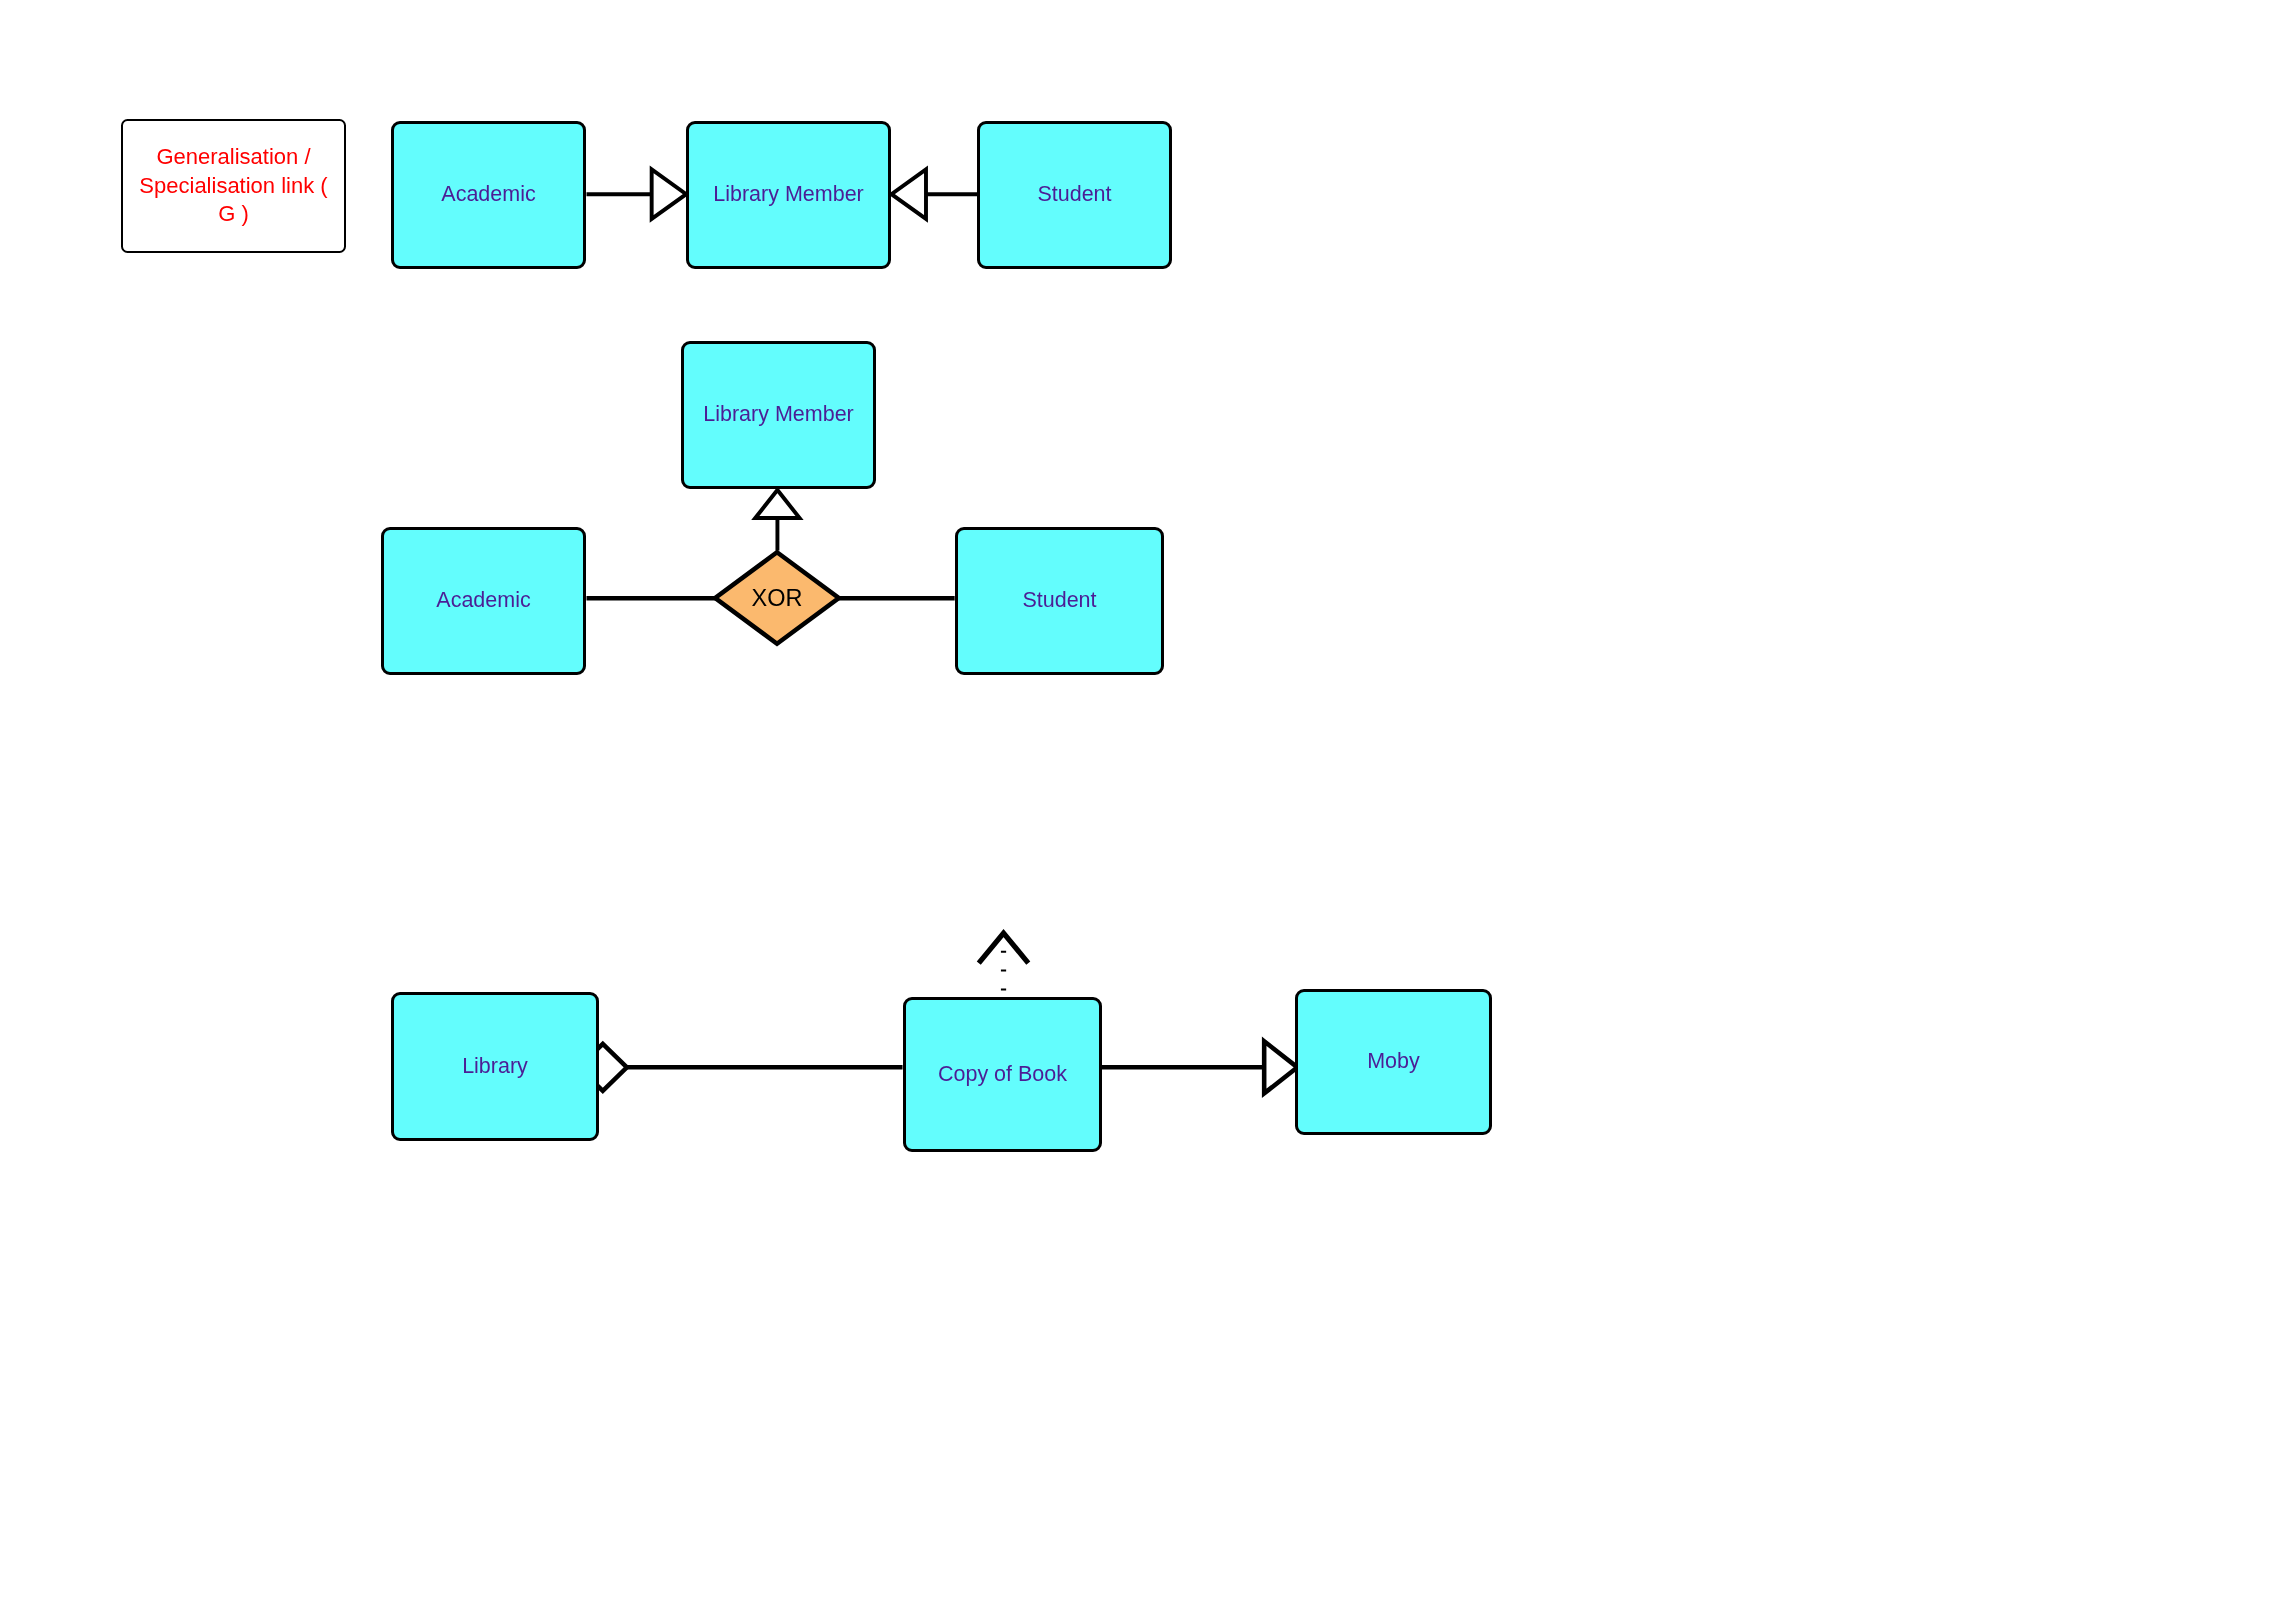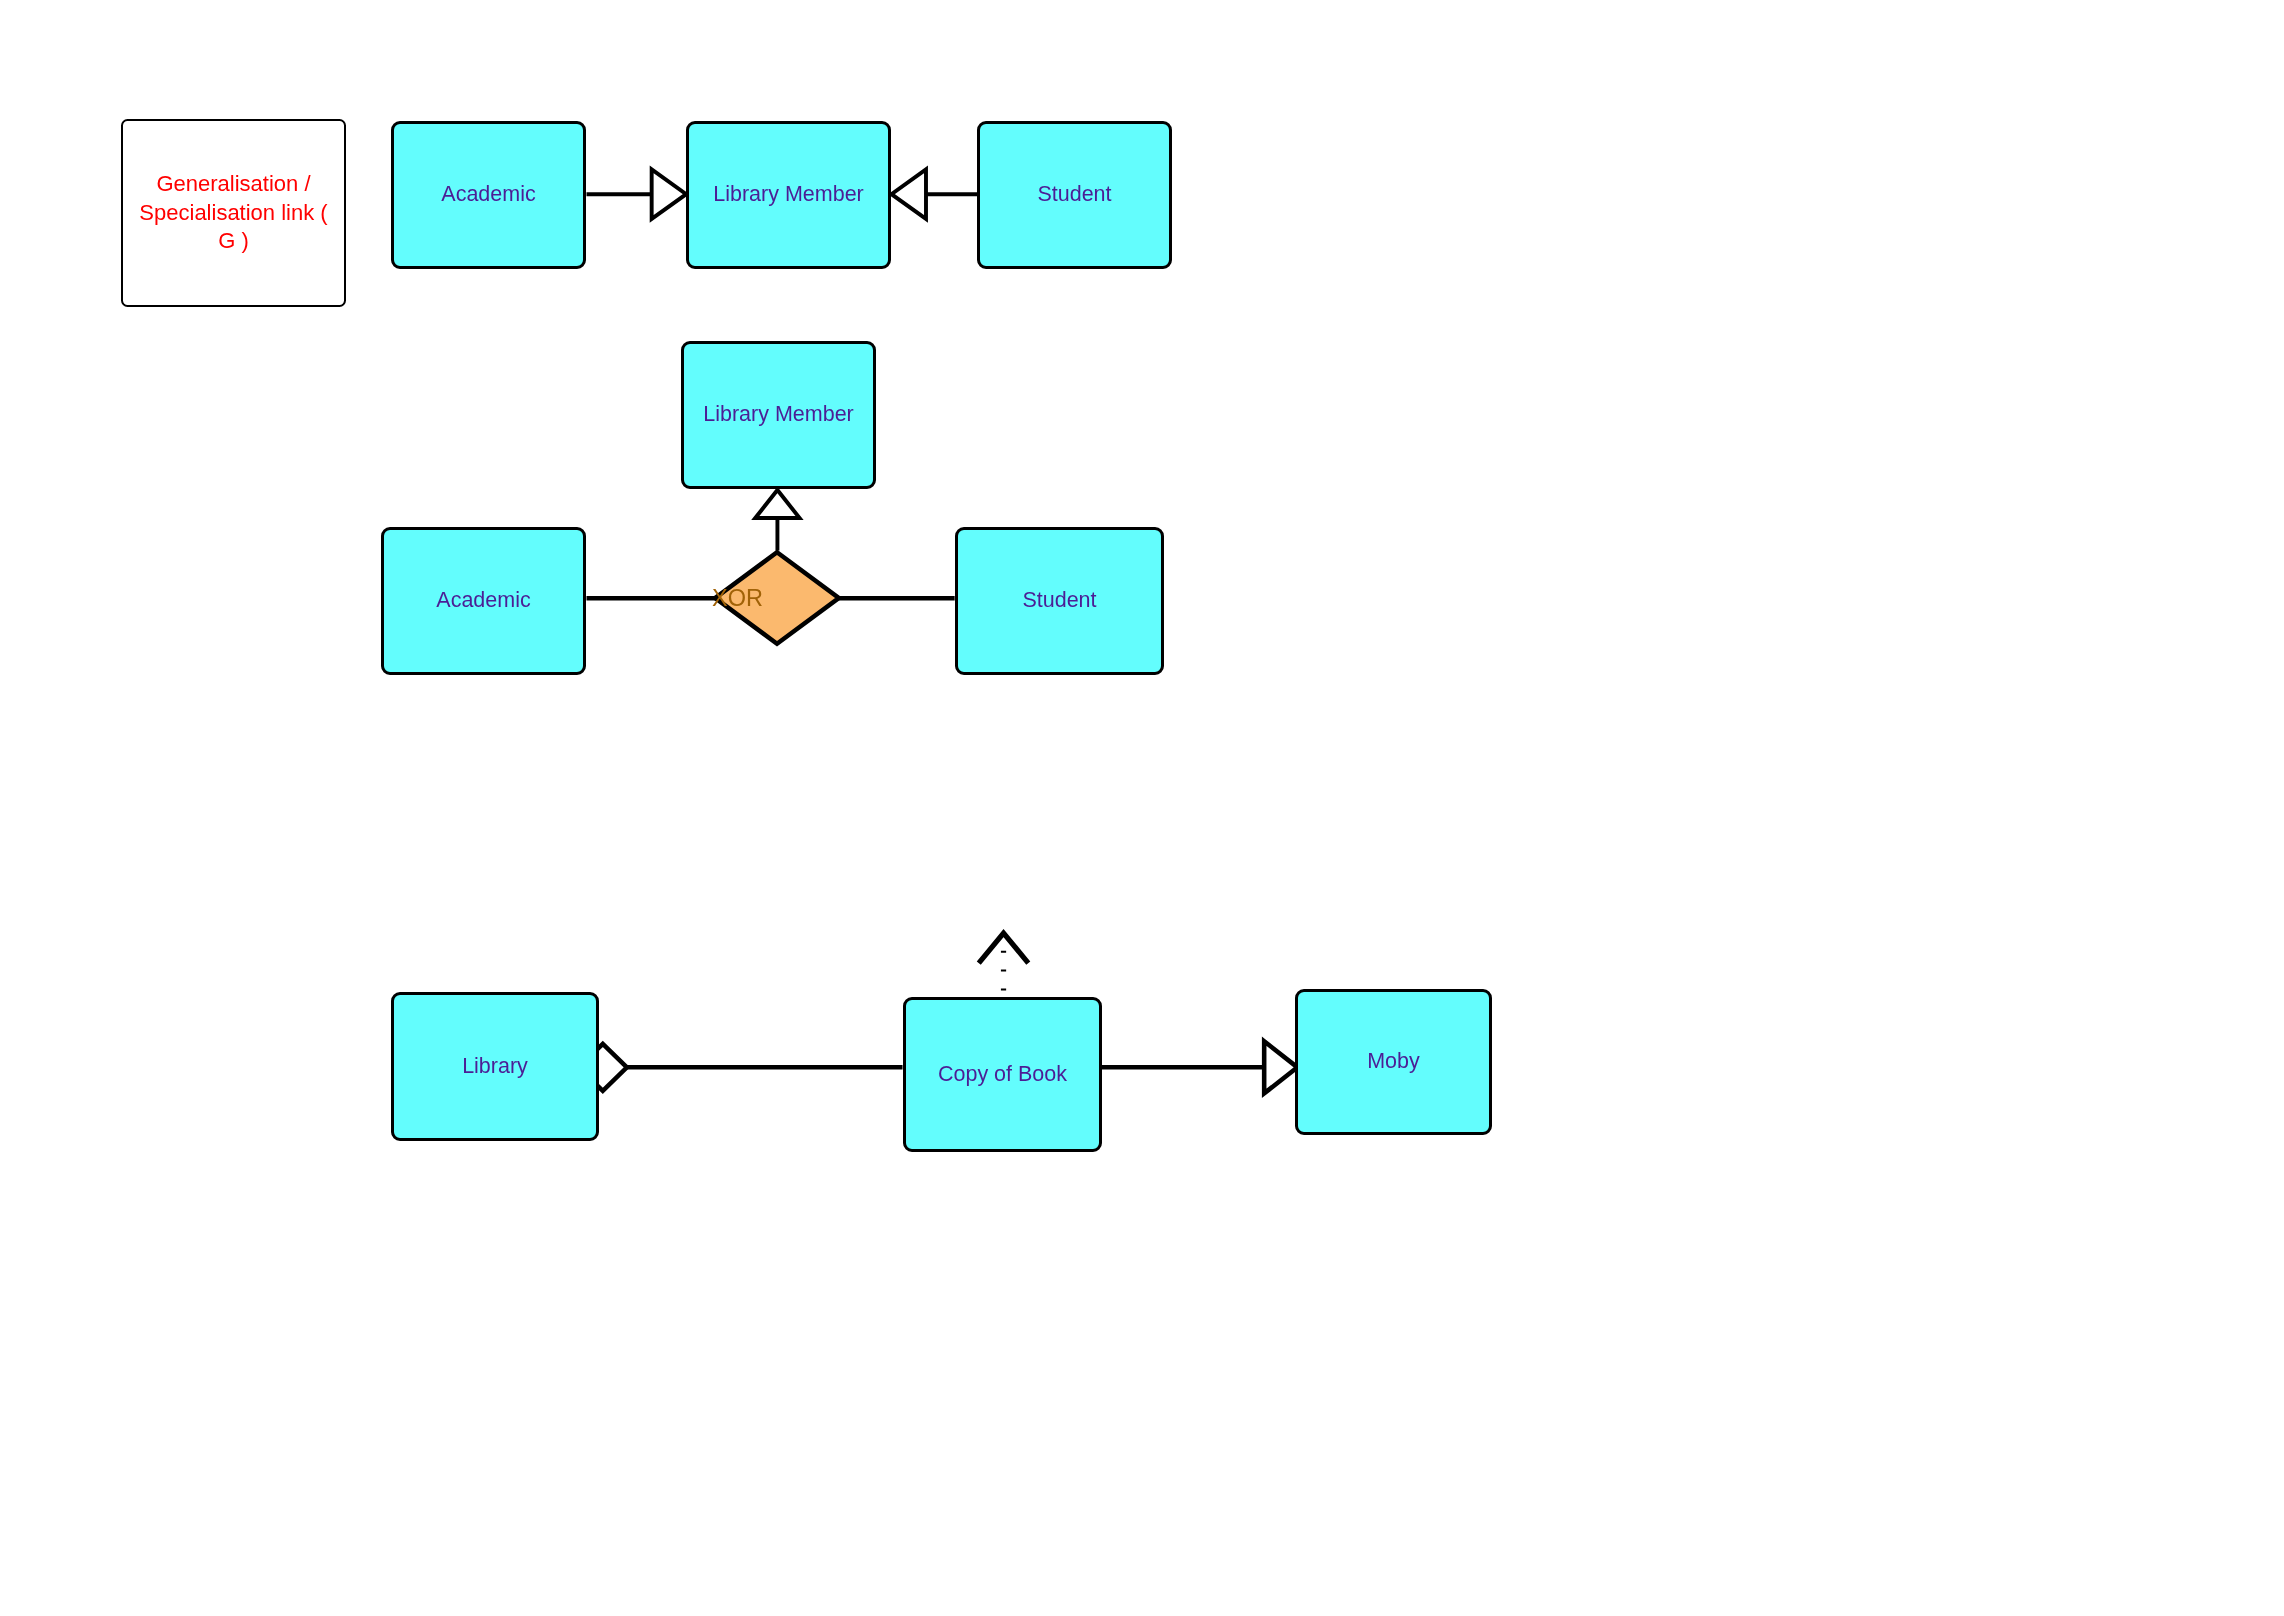--- a/index.html
+++ b/index.html
@@ -67,22 +67,23 @@
     border-radius: 6.5px;
   }
   .legend-node .node-label {
     color: #FF0000;
     line-height: 1.30;
   }
   .xor-node {
     position: absolute;
     display: flex;
     align-items: center;
+    justify-content: center;
     font-size: 23.5px;
-    color: #a16207;
+    color: #000000;
     z-index: 4;
   }
   .xor-node .xor-text {
     position: relative;
     z-index: 2;
   }
   .xor-shape {
     position: absolute;
     left: 0;
     top: 0;
@@ -126,21 +127,21 @@
       <line x1="1385" y1="1638" x2="962" y2="1638" stroke="#000000" stroke-width="7"></line>
       <polygon points="962,1638 925,1602 888,1638 925,1674" fill="#FFFFFF" stroke="#000000" stroke-width="7" stroke-linejoin="miter"></polygon>
     </g>
 
     <g>
       <line x1="1690" y1="1638" x2="1940" y2="1638" stroke="#000000" stroke-width="7"></line>
       <polygon points="1940,1598 1991,1638 1940,1678" fill="#FFFFFF" stroke="#000000" stroke-width="7" stroke-linejoin="miter"></polygon>
     </g>
   </svg>
 
-  <div class="node legend-node" style="left:121px; top:119px; width:225px; height:188px;">
+  <div class="node legend-node" style="left:121px; top:119px; width:225px; height:134px;">
     <span class="node-label">Generalisation
 /
 Specialisation
 link ( G )</span>
   </div>
 
   <div class="node class-node" style="left:391px; top:121px; width:195px; height:148px;">
     <span class="node-label">Academic</span>
   </div>
 

